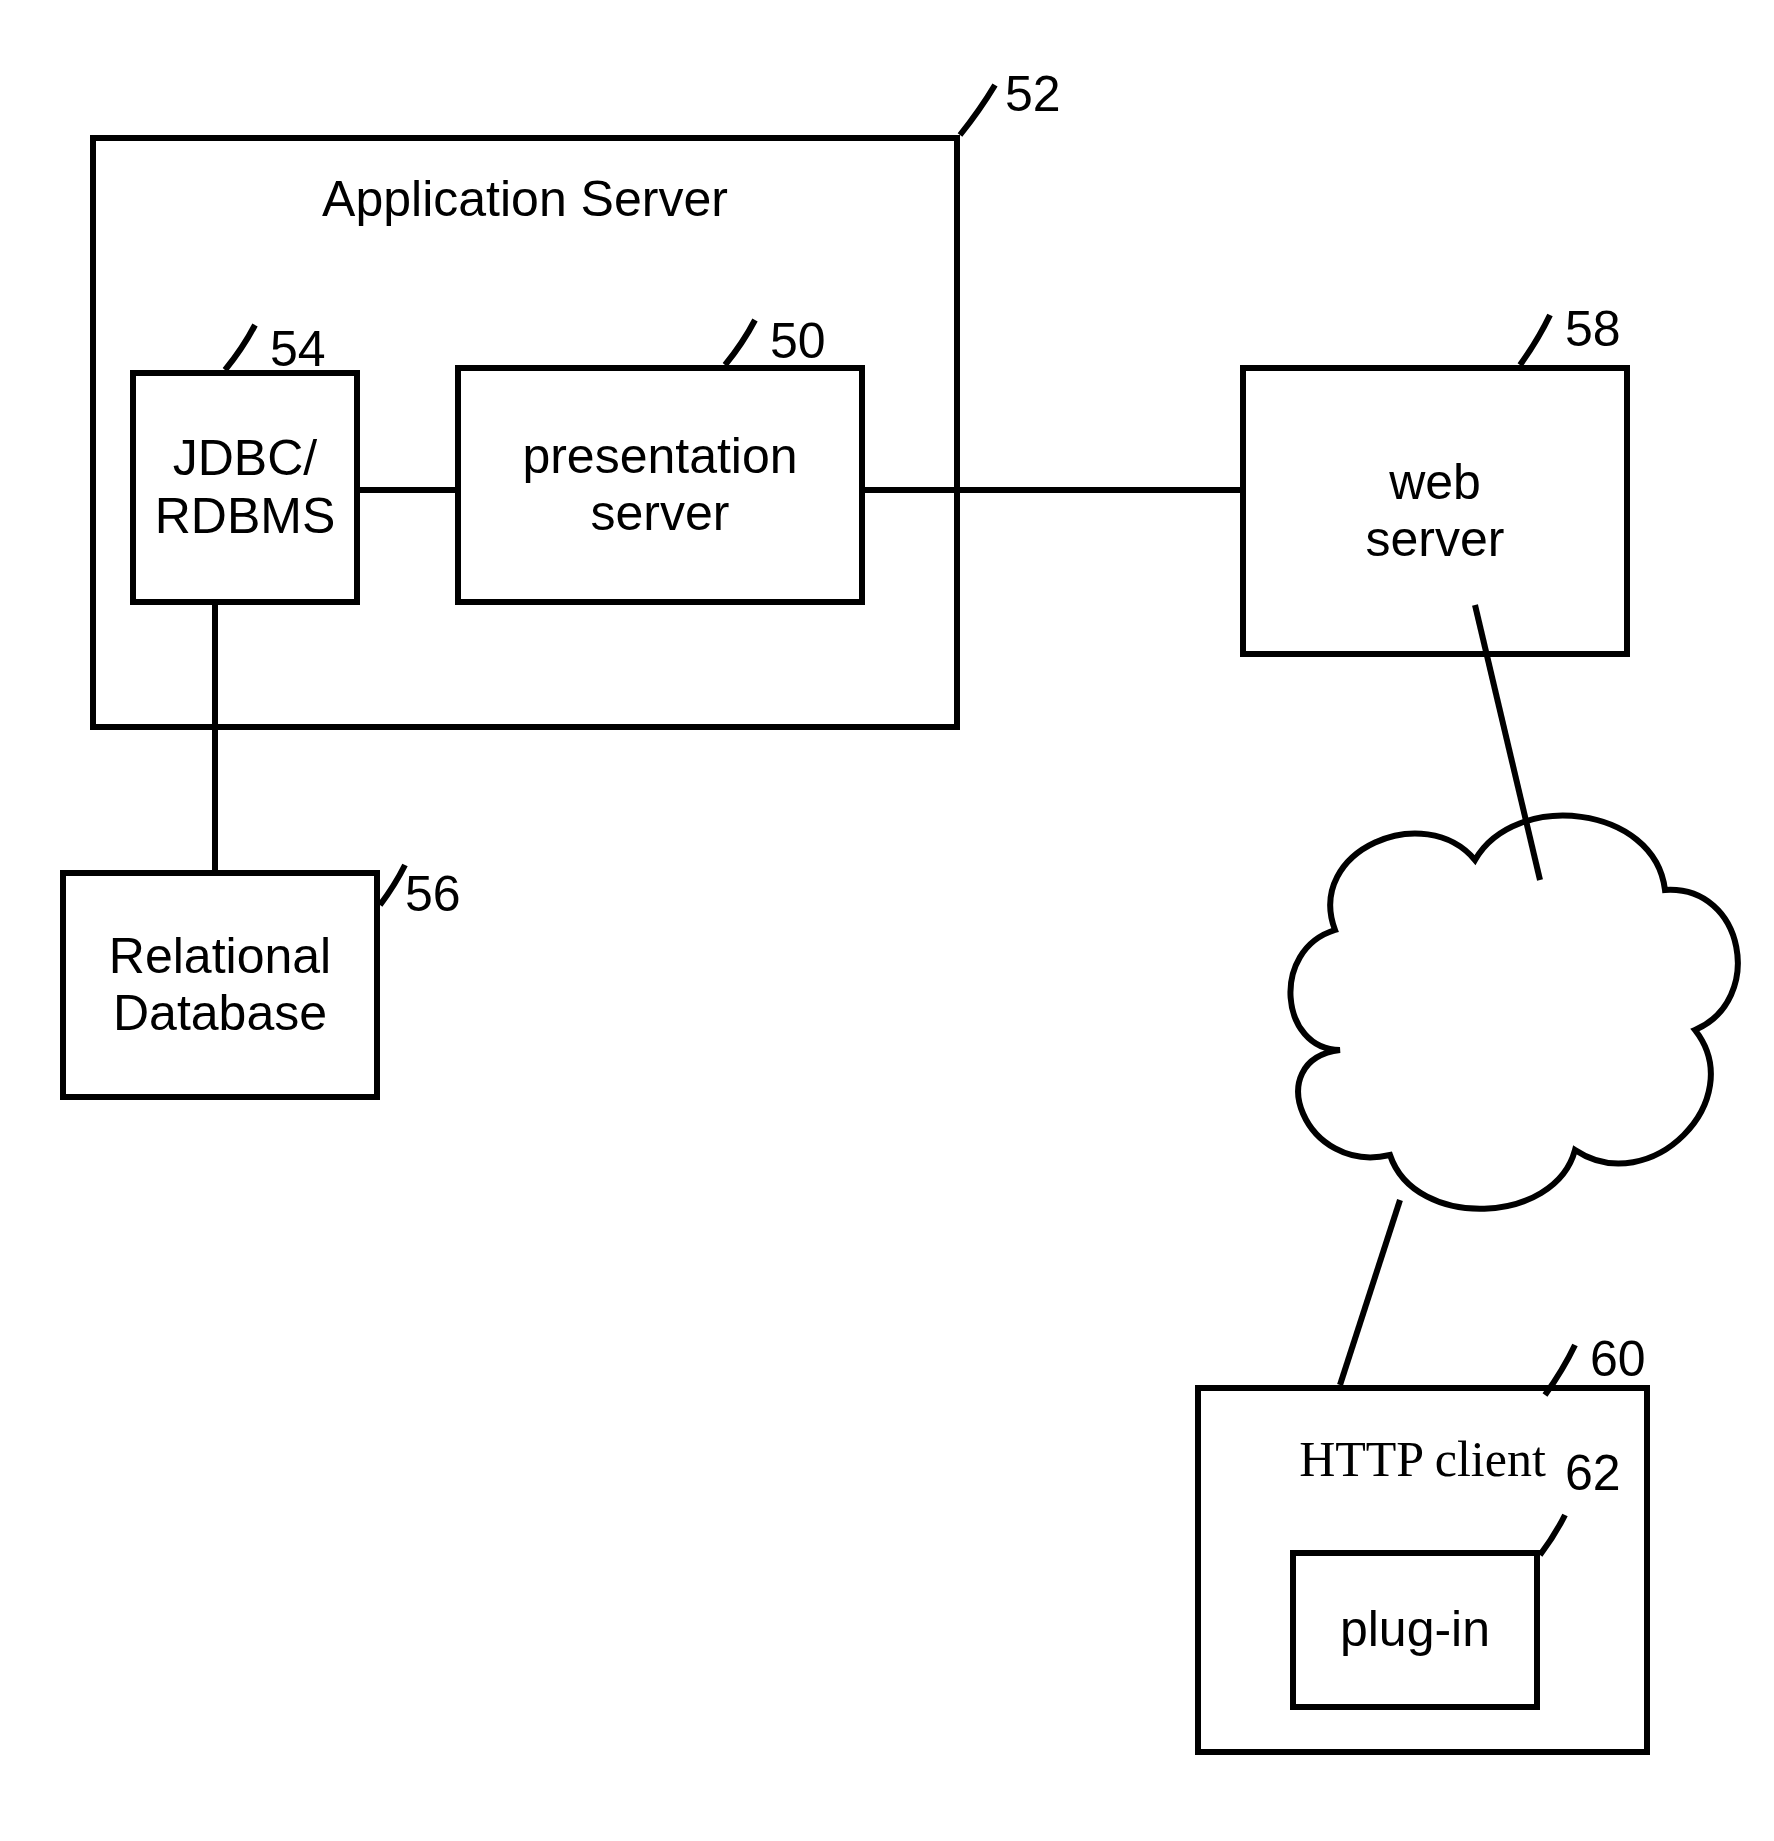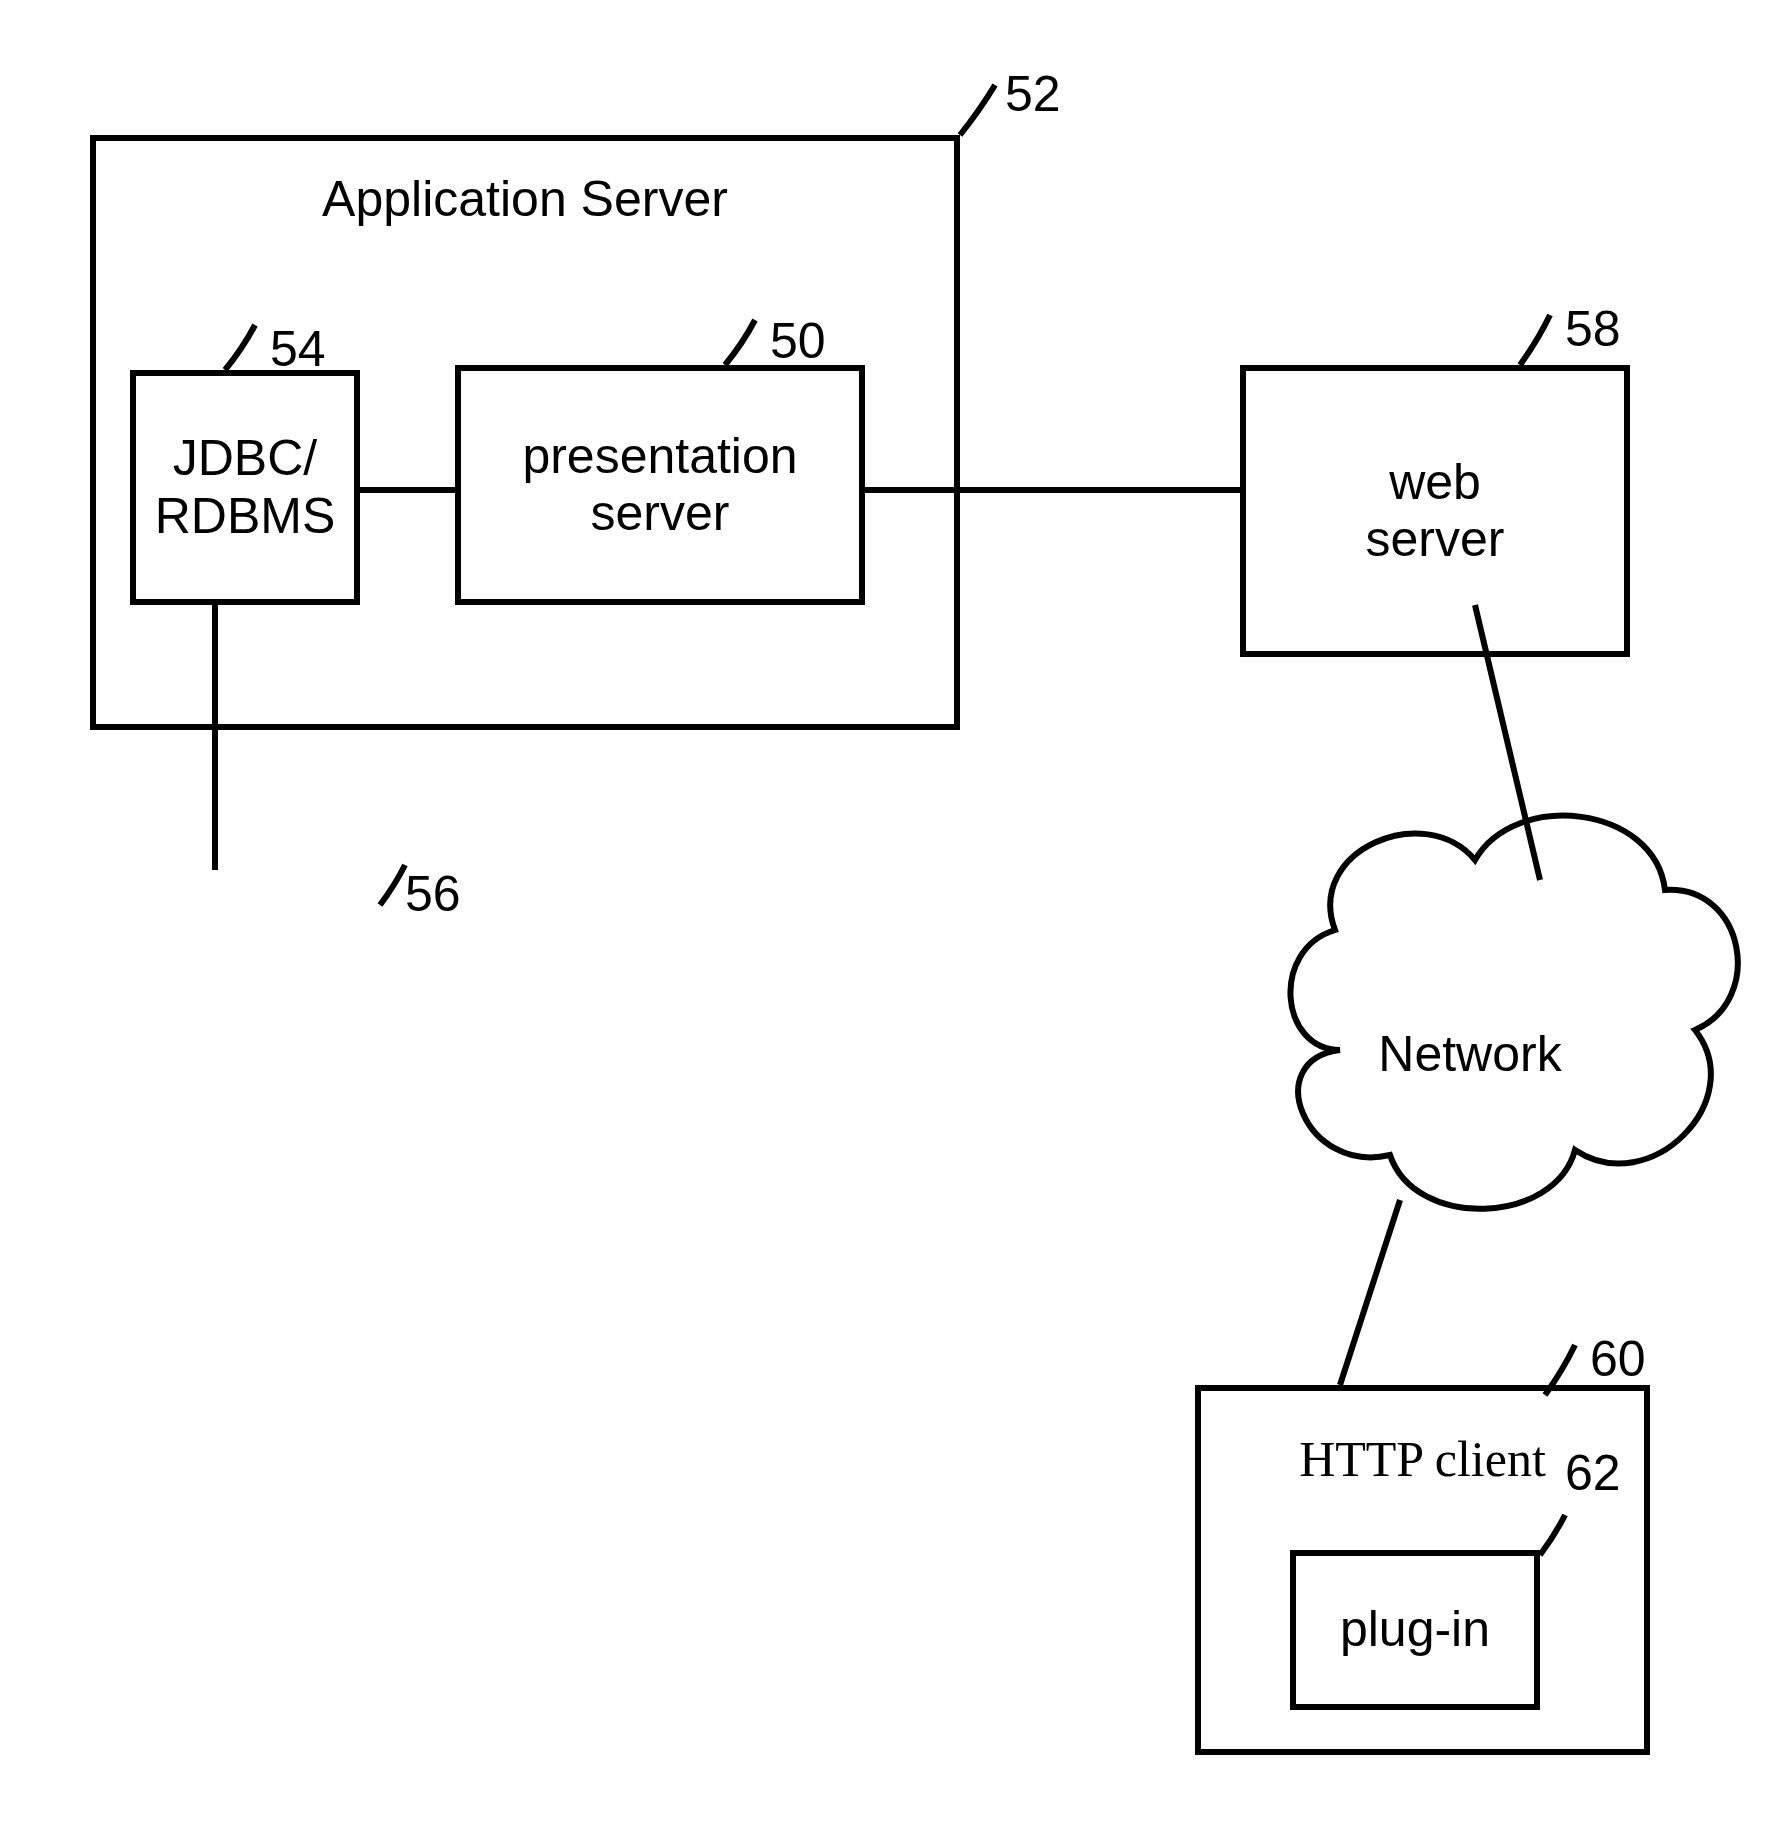--- a/index.html
+++ b/index.html
@@ -68,25 +68,26 @@
   <div class="box outer" style="left:90px; top:135px; width:870px; height:595px;">
     <span class="label" style="position:static;">Application Server</span>
   </div>
 
   <div class="box" style="left:130px; top:370px; width:230px; height:235px; white-space:pre-line;">JDBC/
 RDBMS</div>
 
   <div class="box" style="left:455px; top:365px; width:410px; height:240px; white-space:pre-line;">presentation
 server</div>
 
+  <div class="box" style="left:60px; top:870px; width:320px; height:230px; white-space:pre-line;">Relational
+Database</div>
 
   <div class="box" style="left:1240px; top:365px; width:390px; height:292px; white-space:pre-line;">web
 server</div>
 
-  <div class="cloud-text" style="left:1345px; top:1025px; width:250px;">Network</div>
 
   <div class="box outer" style="left:1195px; top:1385px; width:455px; height:370px; padding-top:40px;font-family:Liberation Serif, serif;">
     <span class="label" style="position:static;">HTTP client</span>
   </div>
 
   <div class="box" style="left:1290px; top:1550px; width:250px; height:160px;">plug-in</div>
 
   <span class="ref" style="left:1005px; top:65px;">52</span>
   <span class="ref" style="left:270px; top:312px;margin-top:8px;">54</span>
   <span class="ref" style="left:770px; top:312px;">50</span>

